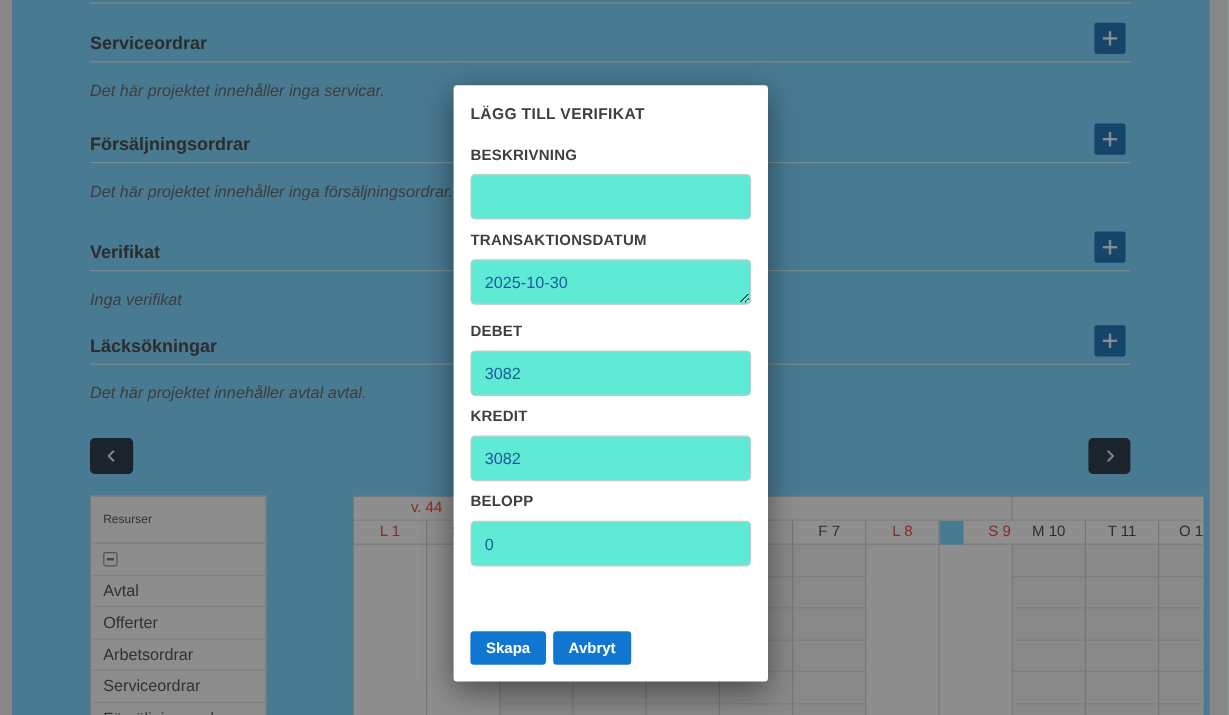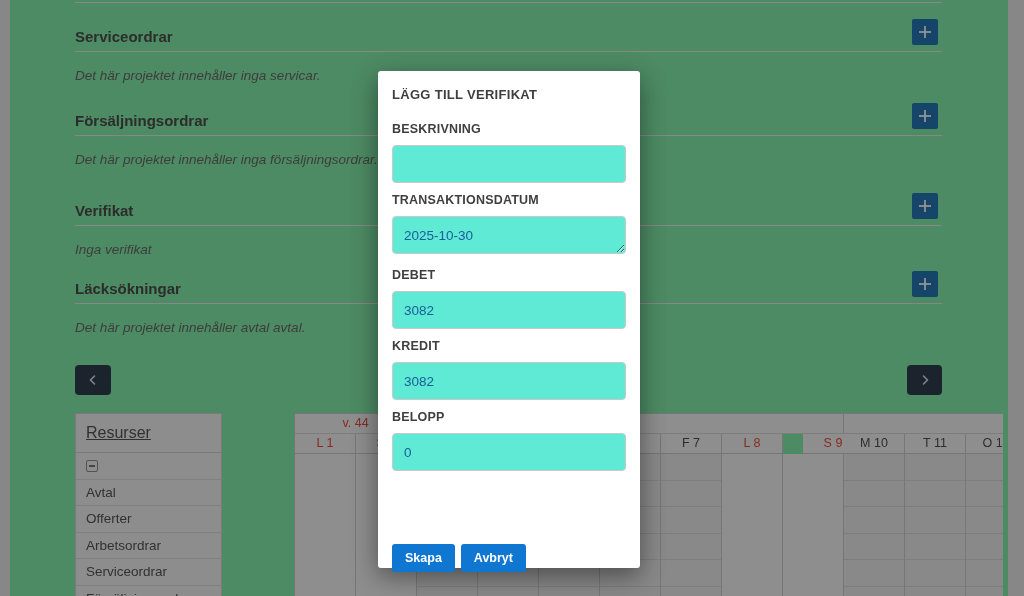--- a/index.html
+++ b/index.html
@@ -1,20 +1,20 @@
 <!DOCTYPE html>
 <html><head>
 <meta charset="utf-8">
 <style>
   * { margin:0; padding:0; box-sizing:border-box; }
   html,body { width:1024px; height:596px; overflow:hidden; }
   body { font-family:"Liberation Sans","DejaVu Sans",sans-serif; background:#e9e9e9; position:relative; }
 
   .screen { position:absolute; left:0; top:0; width:1024px; height:596px; overflow:hidden; }
-  .card { position:absolute; left:10px; top:0; width:998px; height:596px; background:#86efac; }
+  .card { position:absolute; left:10px; top:0; width:998px; height:596px; background:#7dd3fc; }
   .content { position:absolute; left:65px; top:0; width:867px; height:596px; }
 
   .top-rule { position:absolute; left:0; top:2px; width:100%; border-top:1px solid #e8e8e8; }
 
   
   .section { position:absolute; left:0; width:100%; }
   .sec-head { position:relative; height:33px; border-bottom:1px solid #e8e8e8; }
   .sec-title { position:absolute; left:0; top:9px; font-size:15px; font-weight:700; color:#4d4d4d; }
   .plus-btn { position:absolute; right:4px; top:0; width:26px; height:26px; background:#2577b5; border:none; border-radius:2px; cursor:pointer; }
   .plus-btn .bar { position:absolute; background:rgba(255,255,255,.88); }
@@ -22,42 +22,42 @@
   .plus-btn .bar.v { left:12.25px; top:7px; width:1.5px; height:12px; }
   .sec-empty { margin-top:16px; font-size:13.5px; font-style:italic; color:#6a6a6a; }
 
   
   .nav-btn { position:absolute; top:365px; width:36px; height:30px; background:#2f3d4d; border:none; border-radius:4px; cursor:pointer; display:flex; align-items:center; justify-content:center; }
   .nav-btn.left { left:0; }
   .nav-btn.right { left:832px; width:35px; }
 
   
   .res-col { position:absolute; left:0; top:413px; width:147px; border:1px solid #d5d5d5; background:#f3f3f3; }
-  .res-head { height:39px; border-bottom:1px solid #d5d5d5; font-size:16px; color:#555; padding-left:10px; display:flex; align-items:center;text-decoration:underline; }
+  .res-head { height:39px; border-bottom:1px solid #d5d5d5; font-size:10px; color:#555; padding-left:10px; display:flex; align-items:center; }
   .res-row { height:26.5px; border-bottom:1px solid #dddddd; font-size:13.5px; color:#555; padding-left:10px; display:flex; align-items:center; }
   .collapse-box { position:relative; width:12px; height:12px; border:1px solid #8f8f8f; border-radius:2px; display:inline-block; }
   .collapse-box .dash { position:absolute; left:2px; top:4.5px; width:6px; height:1.5px; background:#777; }
 
   .day-grid { position:absolute; left:219px; top:413px; width:709px; height:183px; overflow:hidden; border-left:1px solid #cccccc; border-top:1px solid #cccccc; }
   .group-cell { position:absolute; top:0; height:20px; line-height:19px; text-align:center; background:#f5f5f5; border-right:1px solid #cccccc; border-bottom:1px solid #d8d8d8; font-size:12.5px; color:#e74c3c; }
   .day-head { position:absolute; top:20px; height:20px; width:61px; line-height:19px; text-align:center; background:#f5f5f5; border-right:1px solid #cccccc; border-bottom:1px solid #cccccc; font-size:12.5px; color:#4f4f4f; }
   .day-head.weekend { color:#e74c3c; }
   .weekend-stripe { position:absolute; top:40px; height:143px; width:61px; background:#f5f5f5; border-right:1px solid #cccccc; }
   .day-col { position:absolute; top:40px; width:61px; height:159px; border-right:1px solid #cccccc; background:#ececec; }
   .day-cell { height:26.5px; border-bottom:1px solid #d8d8d8; }
 
   
   .backdrop { position:absolute; left:0; top:0; width:1024px; height:596px; background:rgba(0,0,0,0.42); z-index:10; }
   .modal { position:absolute; left:378px; top:71px; width:262px; height:497px; background:#ffffff; border-radius:3px; box-shadow:0 8px 26px rgba(0,0,0,0.45); z-index:20; padding:17px 14px 1px 14px; }
   .modal-title { font-size:13px; font-weight:700; color:#3f3f3f; letter-spacing:.3px; line-height:14px; margin-bottom:21px; }
   .field { margin-bottom:11px; }
   .field-label { font-size:12.5px; font-weight:700; color:#3f3f3f; letter-spacing:.2px; line-height:13px; margin-bottom:9px; }
   .field input, .field textarea { width:100%; height:38px; background:#5eead4; border:1px solid #c9c9c9; border-radius:4px; padding:0 11px; font-family:"Liberation Sans","DejaVu Sans",sans-serif; font-size:13.5px; color:#1a5d99; outline:none; }
   .field textarea { padding-top:11px; resize:vertical; overflow:hidden; line-height:16px; }
-  .modal-buttons { margin-top:73px; display:flex; gap:6px; }
+  .modal-buttons { margin-top:54px; display:flex; gap:6px; }
   .btn-blue { background:#0f76d2; color:#ffffff; border:none; border-radius:3px; font-family:"Liberation Sans","DejaVu Sans",sans-serif; font-size:12.5px; font-weight:600; padding:7px 13px; height:28px; cursor:pointer; }
 </style>
 </head>
 <body>
 
 <div class="screen">
   <div class="card">
     <div class="content">
       <div class="top-rule"></div>
 

